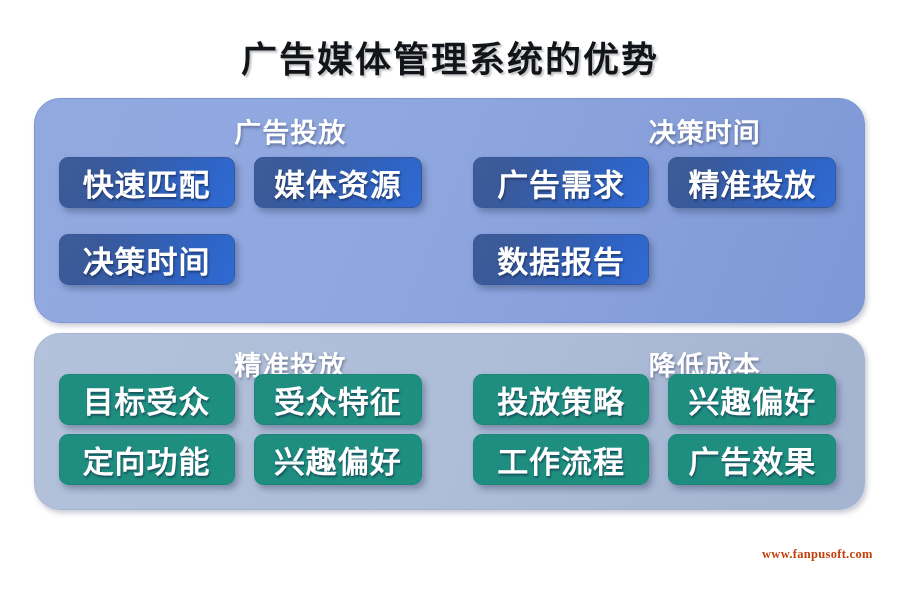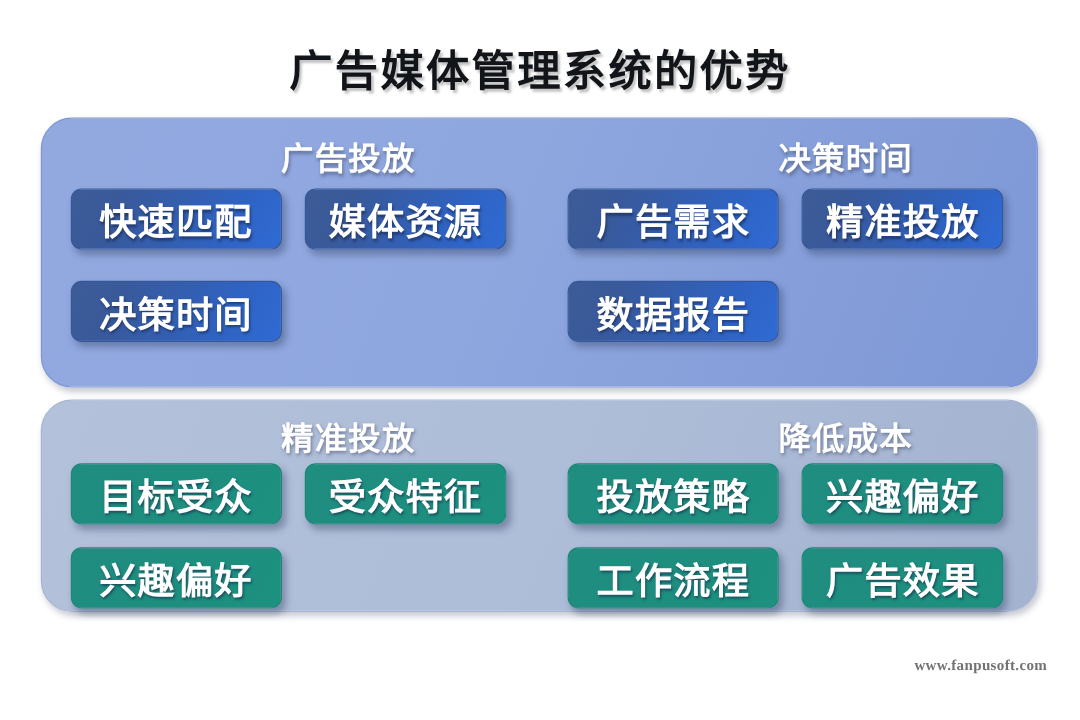--- a/index.html
+++ b/index.html
@@ -98,22 +98,22 @@
     grid-template-columns: 1fr 1fr;
     justify-items: center;
     box-sizing: border-box;
   }
   .panel-top .cards {
     top: 58px;
     row-gap: 26px;
     padding: 0 16px;
   }
   .panel-bottom .cards {
-    top: 52px;
-    row-gap: 19px;
+    top: 40px;
+    row-gap: 9px;
     padding: 0 16px;
   }
 
   .card {
     width: 176px;
     height: 51px;
     border-radius: 9px;
     display: flex;
     align-items: center;
     justify-content: center;
@@ -163,21 +163,21 @@
     font-weight: bold;
     color: #9fb0cc;
     letter-spacing: 0px;
     line-height: 28px;
     font-family: "Liberation Serif", "DejaVu Serif", serif;
   }
   .logo-url {
     margin-top: 1px;
     font-size: 12.5px;
     font-weight: bold;
-    color: #737373;
+    color: #c2410c;
     letter-spacing: 0.3px;
     font-family: "Liberation Serif", "DejaVu Serif", serif;
   }
 </style>
 </head>
 <body>
 
 <div class="page">
 
   <div class="title">广告媒体管理系统的优势</div>
@@ -204,20 +204,21 @@
 
   </div>
 
   <div class="panel panel-bottom">
 
     <div class="group group-left">
       <div class="group-heading">精准投放</div>
       <div class="cards">
         <div class="card card-green">目标受众</div>
         <div class="card card-green">受众特征</div>
+        <div class="card card-green">定向功能</div>
         <div class="card card-green">兴趣偏好</div>
       </div>
     </div>
 
     <div class="group group-right">
       <div class="group-heading">降低成本</div>
       <div class="cards">
         <div class="card card-green">投放策略</div>
         <div class="card card-green">兴趣偏好</div>
         <div class="card card-green">工作流程</div>

